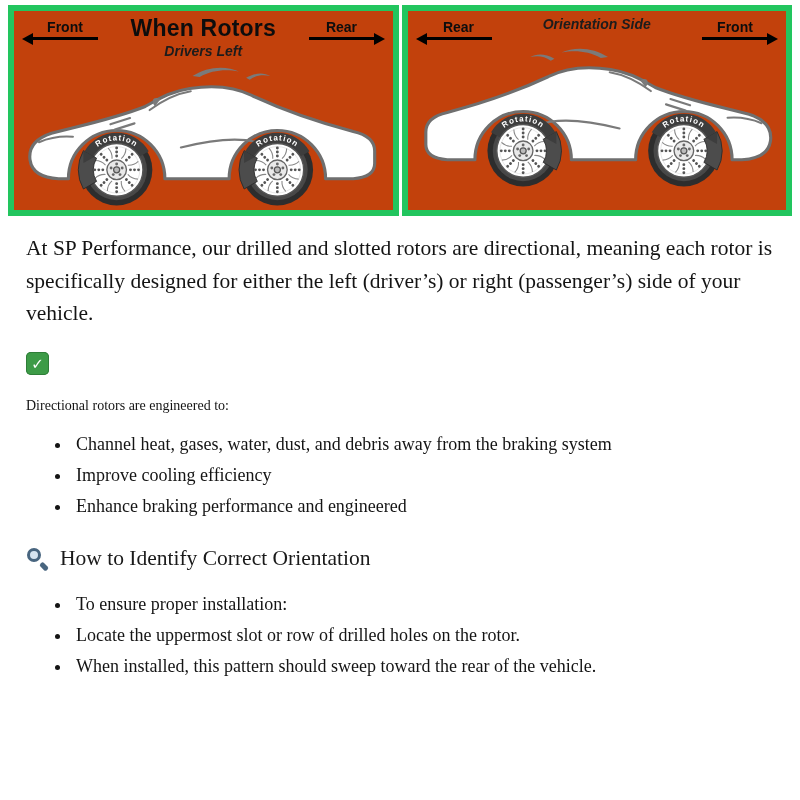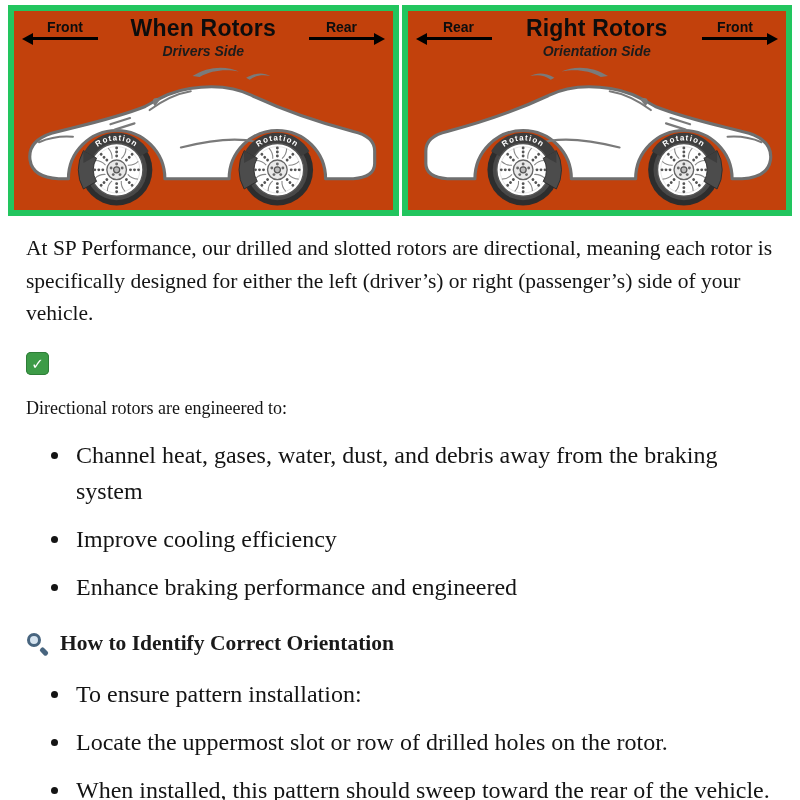--- a/index.html
+++ b/index.html
@@ -25,24 +25,24 @@
   .accent-fill{fill:#7a7a7a;stroke:none}
   .band{stroke:#3d3d3d;stroke-width:11;fill:none}
   .rot-head{fill:#3d3d3d}
   .rot-text{font-family:"Liberation Sans",sans-serif;font-size:9px;font-weight:bold;fill:#fff;letter-spacing:1.2px}
 
   
   .article{padding:16px 26px 0}
   .intro{font-size:21.5px;line-height:1.52;color:#141414}
   .h-why{display:flex;align-items:center;gap:11px;font-size:22px;font-weight:bold;color:#0f0f0f;margin:22px 0 20px}
   .check-icon{width:23px;height:23px;border-radius:5px;background:#3d9b47;color:#fff;display:inline-flex;align-items:center;justify-content:center;font:bold 15px "DejaVu Sans",sans-serif;flex:0 0 auto;box-shadow:inset 0 0 0 1px #2f7d38}
-  .lead{font-size:18px;line-height:1.5}
+  .lead{font-size:14px;line-height:1.5}
   .article ul{margin:15px 0 20px;padding-left:46px;list-style:disc}
-  .article li{font-size:24px;line-height:1.5;margin:12px 0;padding-left:4px}
-  .h-identify{display:flex;align-items:center;gap:11px;font-size:21.5px;font-weight:bold;color:#1a1a1a;margin:26px 0 20px}
+  .article li{font-size:18px;line-height:1.5;margin:4px 0;padding-left:4px}
+  .h-identify{display:flex;align-items:center;gap:11px;font-size:21.5px;font-weight:normal;color:#1a1a1a;margin:26px 0 20px}
   .mag-icon{position:relative;width:23px;height:23px;flex:0 0 auto;display:inline-block}
   .mag-icon .lens{position:absolute;left:1px;top:1px;width:14px;height:14px;border:3px solid #48657f;border-radius:50%;background:#d6e4f0}
   .mag-icon .handle{position:absolute;left:15px;top:14px;width:9px;height:4.5px;background:#48657f;border-radius:2px;transform:rotate(45deg);transform-origin:left center}
 </style>
 </head>
 <body>
 
 <svg width="0" height="0" style="position:absolute" aria-hidden="true">
   <defs>
     <g id="holeArm" fill="#555">
@@ -102,21 +102,21 @@
   <section class="panel">
     <div class="panel-head">
       <div class="arrow-label dir-left">
         <span class="al-text">Front</span>
         <span class="al-line">
             <i></i>
           </span>
       </div>
       <div class="titles">
         <div class="panel-title">When Rotors</div>
-        <div class="panel-sub">Drivers Side</div>
+        <div class="panel-sub">Drivers Left</div>
       </div>
       <div class="arrow-label dir-right">
         <span class="al-text">Rear</span>
         <span class="al-line">
             <i></i>
           </span>
       </div>
     </div>
     <svg class="car-svg" viewBox="0 0 400 168">
       <g>
@@ -140,21 +140,20 @@
 
   <section class="panel">
     <div class="panel-head">
       <div class="arrow-label dir-left">
         <span class="al-text">Rear</span>
         <span class="al-line">
             <i></i>
           </span>
       </div>
       <div class="titles">
-        <div class="panel-title">Right Rotors</div>
         <div class="panel-sub">Orientation Side</div>
       </div>
       <div class="arrow-label dir-right">
         <span class="al-text">Front</span>
         <span class="al-line">
             <i></i>
           </span>
       </div>
     </div>
     <svg class="car-svg" viewBox="0 0 400 168">
@@ -195,17 +194,17 @@
 
   <h2 class="h-identify">
     <span class="mag-icon">
         <span class="lens"></span>
         <span class="handle"></span>
       </span>
     <span>How to Identify Correct Orientation</span>
   </h2>
 
   <ul>
-    <li>To ensure pattern installation:</li>
+    <li>To ensure proper installation:</li>
     <li>Locate the uppermost slot or row of drilled holes on the rotor.</li>
     <li>When installed, this pattern should sweep toward the rear of the vehicle.</li>
   </ul>
 </main>
 
 </body></html>

